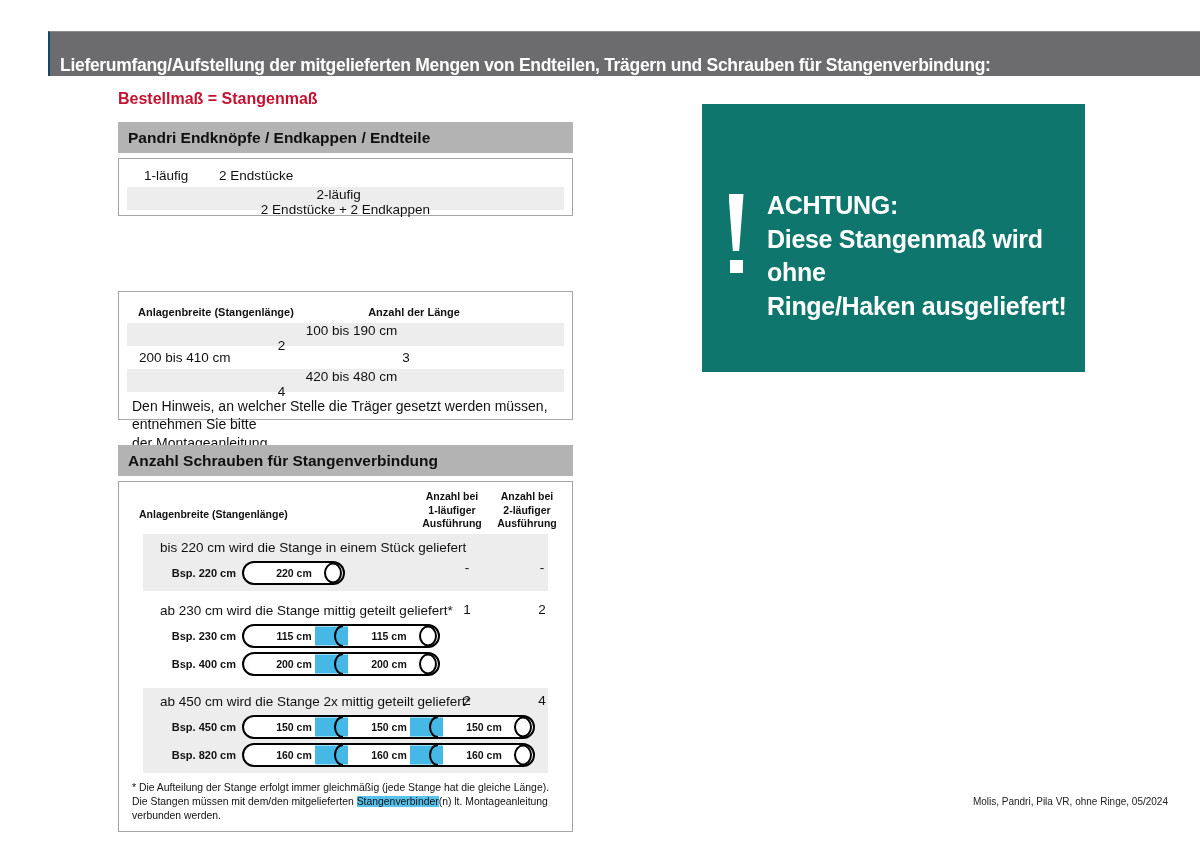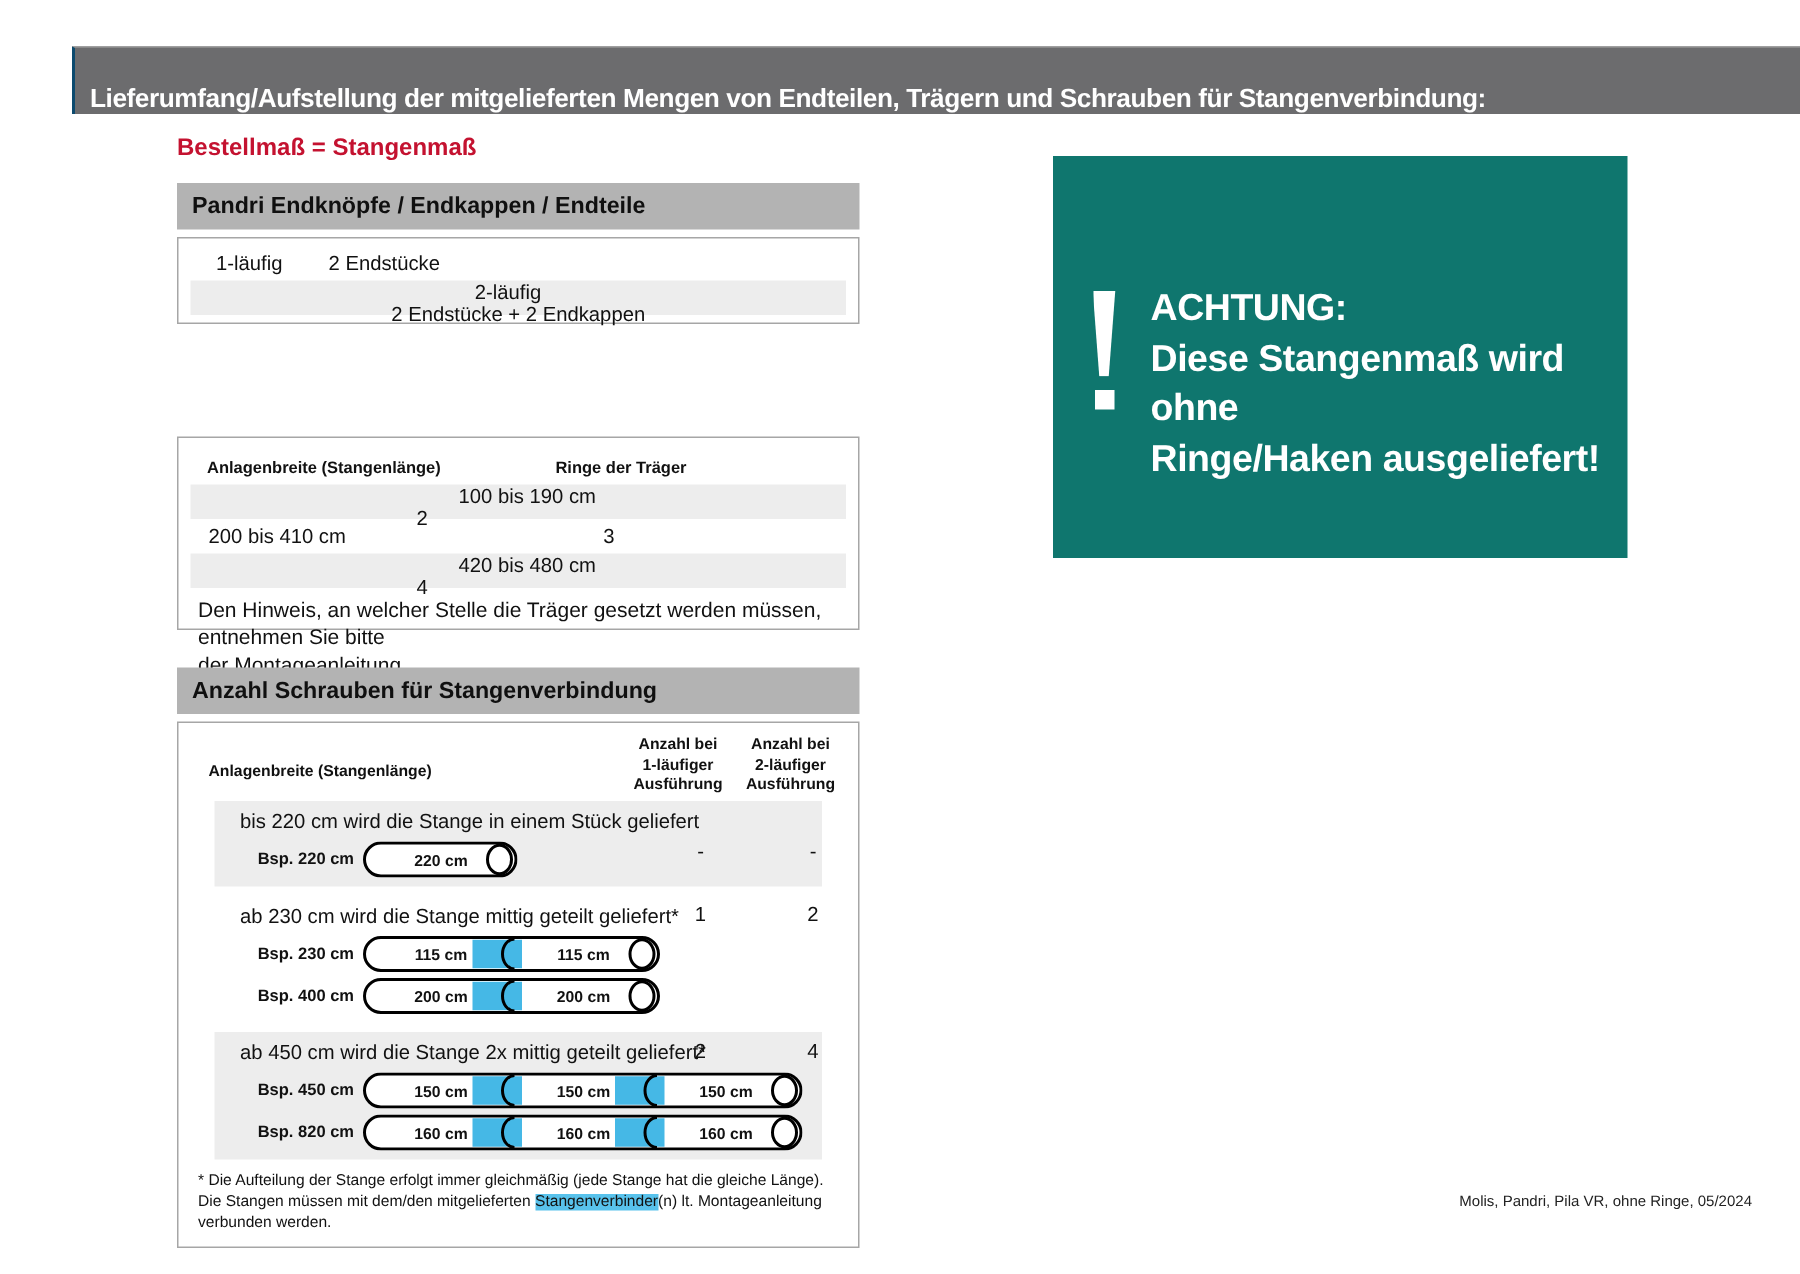--- a/index.html
+++ b/index.html
@@ -90,21 +90,21 @@
     </div>
     <div class="t1-row rowstripe">
       <span class="t1-lab">2-läufig</span>
       <span class="t1-val">2 Endstücke + 2 Endkappen</span>
     </div>
   </div>
 
   <div class="box" id="box2">
     <div class="t2-head">
       <span class="t2-c1">Anlagenbreite (Stangenlänge)</span>
-      <span class="t2-c2">Ringe der Träger</span>
+      <span class="t2-c2">Anzahl der Länge</span>
     </div>
     <div class="t2-row rowstripe">
       <span class="t2-range">100 bis 190 cm</span>
       <span class="t2-cnt">2</span>
     </div>
     <div class="t2-row">
       <span class="t2-range">200 bis 410 cm</span>
       <span class="t2-cnt">3</span>
     </div>
     <div class="t2-row rowstripe">

